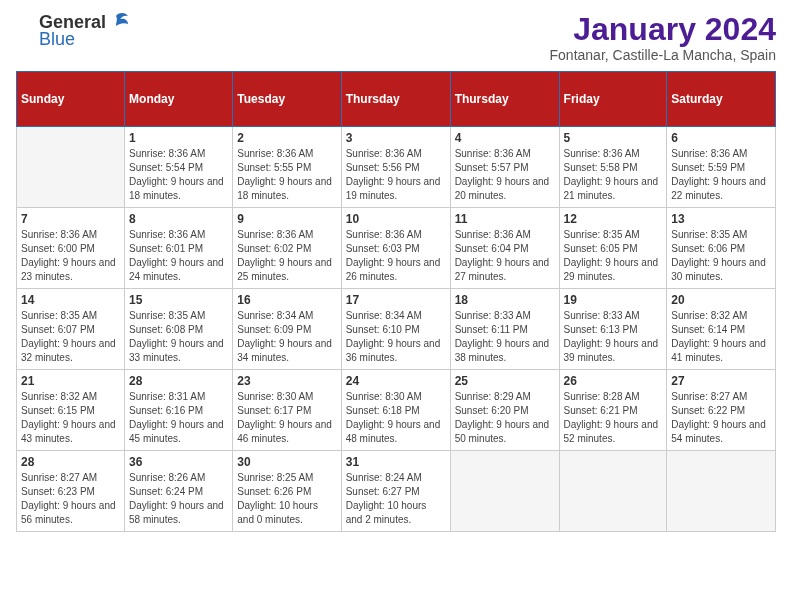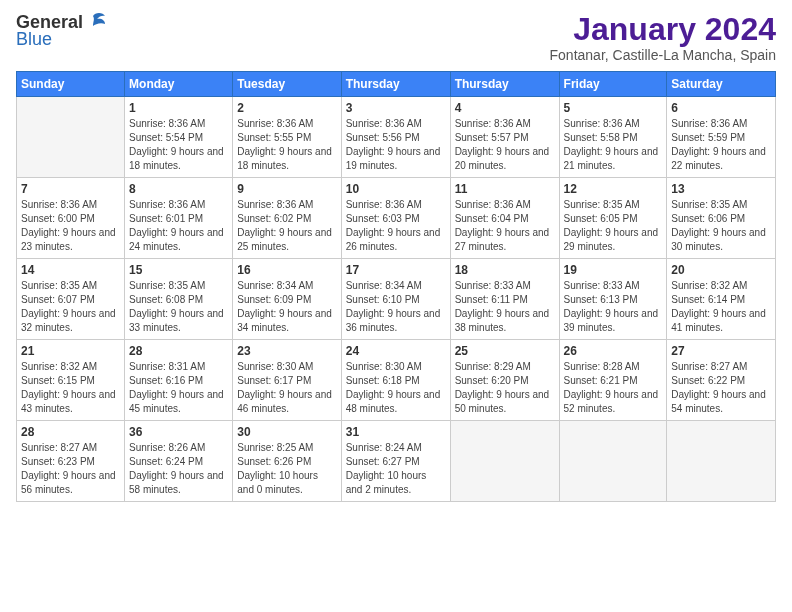--- a/index.html
+++ b/index.html
@@ -16,20 +16,21 @@
     }
     .header {
       display: flex;
       align-items: flex-start;
       justify-content: space-between;
       margin-bottom: 8px;
     }
     .logo {
       display: flex;
       align-items: flex-end;
+      margin-left: 23px;
     }
     .logo-general { color: #333; }
     .title-block {
       text-align: right;
     }
     .month-title {
       font-size: 32px;
       font-weight: bold;
       color: #4c1d95;
       line-height: 1.1;
@@ -37,23 +38,23 @@
     .location {
       font-size: 14px;
       color: #555;
     }
     table {
       width: 100%;
       border-collapse: collapse;
       font-size: 11px;
     }
     thead tr th {
-      background: #3b82f6;
+      background: #b91c1c;
       color: #fff;
-      padding: 5px 4px;
+      padding: 20px 4px;
       text-align: left;
       font-size: 12px;
       font-weight: bold;
       border: 1px solid #2a6ebb;
     }
     tbody tr td {
       border: 1px solid #ccc;
       vertical-align: top;
       padding: 4px 4px;
       height: 80px;

